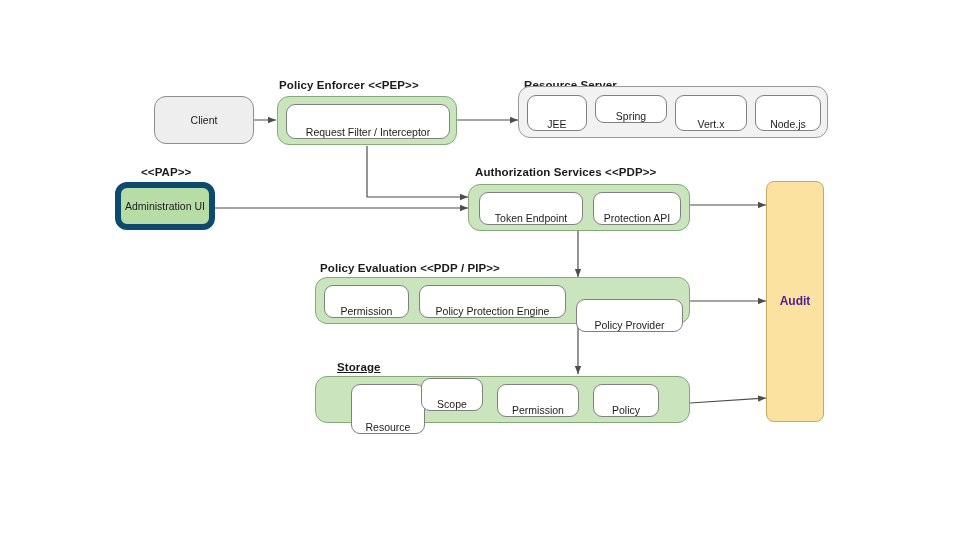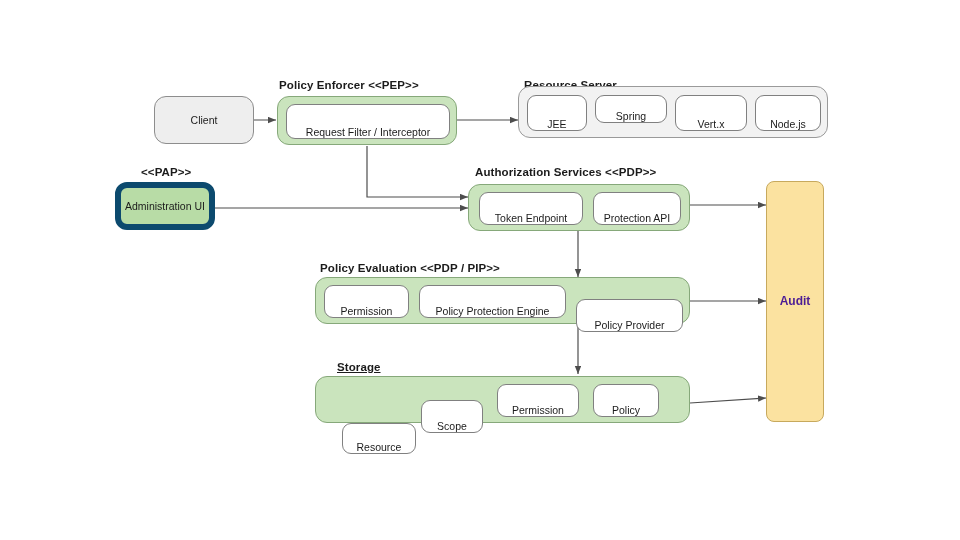--- a/index.html
+++ b/index.html
@@ -187,24 +187,24 @@
     <div class="chip" style="left:103px; top:7px; width:147px; height:33px;">
       <span>Policy Protection Engine</span>
     </div>
     <div class="chip" style="left:260px; top:21px; width:107px; height:33px;">
       <span>Policy Provider</span>
     </div>
   </div>
 
   <div class="grp-label" style="left:337px; top:361px;text-decoration:underline;">Storage</div>
   <div class="node container-green" style="left:315px; top:376px; width:375px; height:47px;">
-    <div class="chip" style="left:26px; top:7px; width:74px; height:31px;margin-top:39px;">
+    <div class="chip" style="left:35px; top:7px; width:74px; height:50px;">
       <span>Resource</span>
     </div>
-    <div class="chip" style="left:105px; top:23px; width:62px; height:33px;">
+    <div class="chip" style="left:105px; top:1px; width:62px; height:33px;">
       <span>Scope</span>
     </div>
     <div class="chip" style="left:181px; top:7px; width:82px; height:33px;">
       <span>Permission</span>
     </div>
     <div class="chip" style="left:277px; top:7px; width:66px; height:33px;">
       <span>Policy</span>
     </div>
   </div>
 

